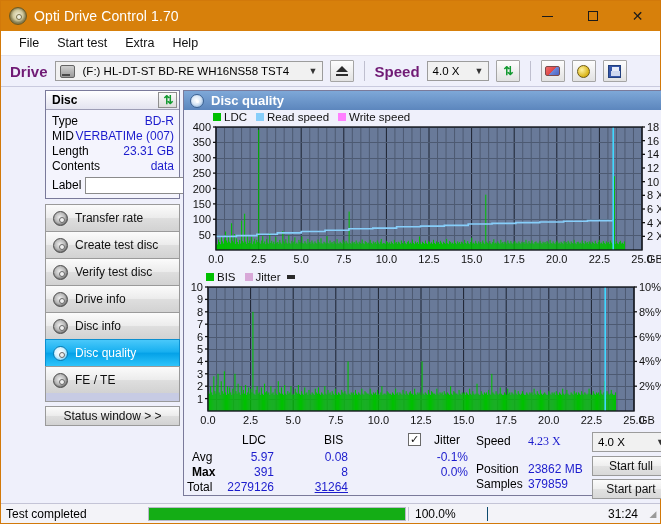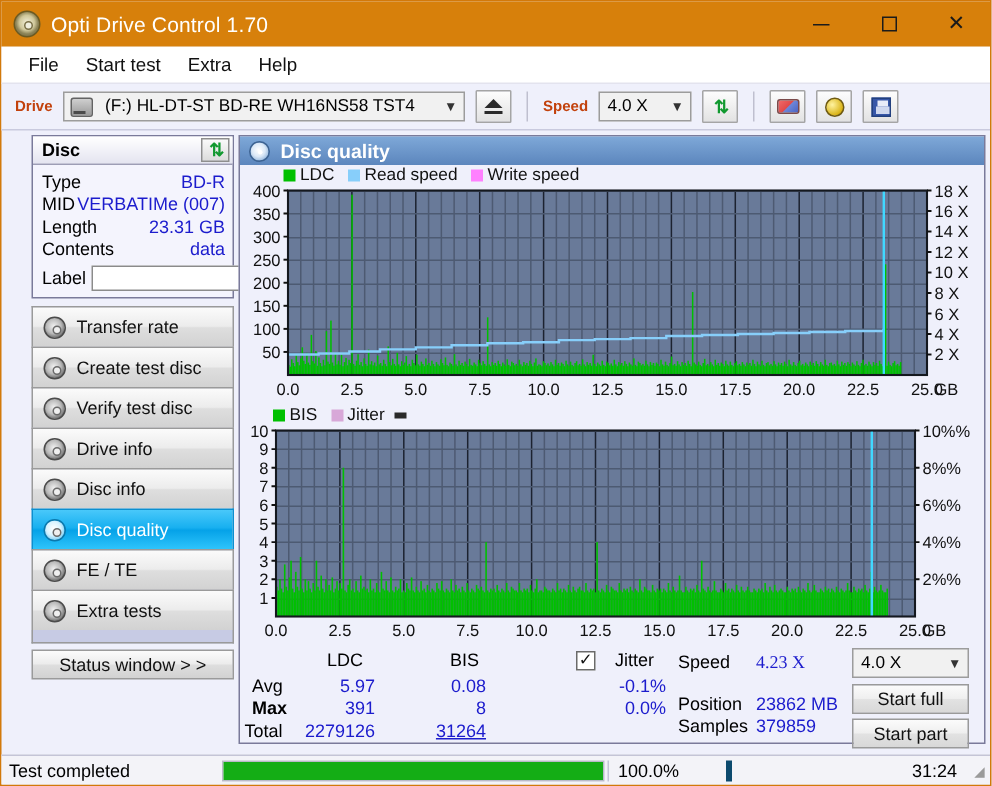--- a/index.html
+++ b/index.html
@@ -42,21 +42,21 @@
   .menubar{
     height:24px;background:#fff;display:flex;align-items:center;
     padding-left:9px;border-bottom:1px solid #e3e3ee;
   }
   .menu-item{padding:3px 9px;font-size:12.5px;color:#111;}
   
   .drivebar{
     height:30px;background:#eff0fb;display:flex;align-items:center;
     padding-left:9px;gap:7px;border-bottom:1px solid #c9cade;
   }
-  .lbl-bold{font-weight:bold;font-size:10px;color:#c2410c;}
+  .lbl-bold{font-weight:bold;font-size:15px;color:#701a75;}
   .combo{
     height:20px;background:#f1f1f1;border:1px solid #9c9c9c;
     display:flex;align-items:center;box-sizing:border-box;font-size:11.5px;
     color:#000;
   }
   .combo .cb-txt{padding:0 5px;white-space:nowrap;overflow:hidden;flex:1;}
   .combo .cb-arr{
     width:17px;display:flex;align-items:center;justify-content:center;
     font-size:9px;color:#333;
   }
@@ -76,21 +76,21 @@
   .eject-bar{width:12px;height:2px;background:#2b2b2b;margin-top:2px;}
   .sep{width:1px;height:20px;background:#bfbfcf;margin:0 3px;}
   .arrows-ico{color:#11992f;font-size:12px;font-weight:bold;letter-spacing:-2px;}
   .eraser{width:15px;height:10px;border-radius:2px;background:linear-gradient(135deg,#f06a6a 0%,#e04a4a 48%,#6d86d8 52%,#4a63c4 100%);border:1px solid #7b4a4a;box-sizing:border-box;}
   .bulb{width:13px;height:13px;border-radius:50%;background:radial-gradient(circle at 35% 35%,#fff3a0,#d9b316 70%,#8a7010);border:1px solid #6e5a12;box-sizing:border-box;}
   .floppy{width:13px;height:13px;background:#3656a8;border:1px solid #22407e;box-sizing:border-box;position:relative;}
   .floppy:after{content:"";position:absolute;left:3px;top:1px;width:7px;height:4px;background:#e8ecf8;}
   .floppy:before{content:"";position:absolute;left:2px;bottom:1px;width:9px;height:5px;background:#cfd8ef;}
   
   .body-wrap{display:flex;height:406px;}
-  .sidebar{width:158px;flex:0 0 158px;padding:3px 3px 0 20px;box-sizing:border-box;}
+  .sidebar{width:158px;flex:0 0 158px;padding:3px 3px 0 20px;box-sizing:border-box;margin-left:24px;}
   
   .panel{border:1px solid #7a7a9a;background:#f4f4fd;box-sizing:border-box;}
   .panel-head{
     height:19px;background:linear-gradient(#ffffff,#e4e4f0);
     border-bottom:1px solid #9d9db5;display:flex;align-items:center;
     padding:0 2px 0 6px;box-sizing:border-box;font-weight:bold;font-size:12px;
   }
   .panel-head .sp{flex:1;}
   .mini-btn{
     width:19px;height:16px;border:1px solid #8e8e8e;background:linear-gradient(#fafafa,#dcdcdc);
@@ -185,21 +185,21 @@
   
   .statusbar{
     position:absolute;left:0;right:0;bottom:0;height:20px;
     background:#f3f3f8;border-top:1px solid #c4c4d6;
     display:flex;align-items:center;font-size:12px;color:#000;box-sizing:border-box;
   }
   .sb-text{padding-left:5px;width:140px;flex:0 0 140px;}
   .sb-prog{flex:1;height:14px;margin:0 2px;border:1px solid #b9b9c8;background:#fff;box-sizing:border-box;position:relative;}
   .sb-prog .fill{position:absolute;left:0;top:0;bottom:0;background:#14ad15;}
   .sb-pct{width:72px;flex:0 0 72px;padding-left:6px;border-left:1px solid #c4c4d6;}
-  .sb-time{width:150px;flex:0 0 150px;text-align:right;padding-right:8px;border-left:4px solid #0c4a6e;}
+  .sb-time{width:150px;flex:0 0 150px;text-align:right;padding-right:8px;border-left:1px solid #0c4a6e;}
   .sb-grip{width:14px;flex:0 0 14px;color:#9a9a9a;font-size:9px;text-align:center;}
 </style>
 </head>
 <body>
 
 <div id="app">
 
   <div class="titlebar">
     <div class="title-icon"></div>
     <div class="title-text">Opti Drive Control 1.70</div>
@@ -316,24 +316,20 @@
           <span class="nav-ico"></span>
           <span>Disc info</span>
         </div>
         <div class="nav-item active">
           <span class="nav-ico"></span>
           <span>Disc quality</span>
         </div>
         <div class="nav-item">
           <span class="nav-ico"></span>
           <span>FE / TE</span>
-        </div>
-        <div class="nav-item">
-          <span class="nav-ico"></span>
-          <span>Extra tests</span>
         </div>
         <div class="statusline"></div>
       </div>
 
       <div class="status-btn">Status window &gt; &gt;</div>
     </div>
 
     <div class="main">
       <div class="main-panel">
         <div class="dq-head">

